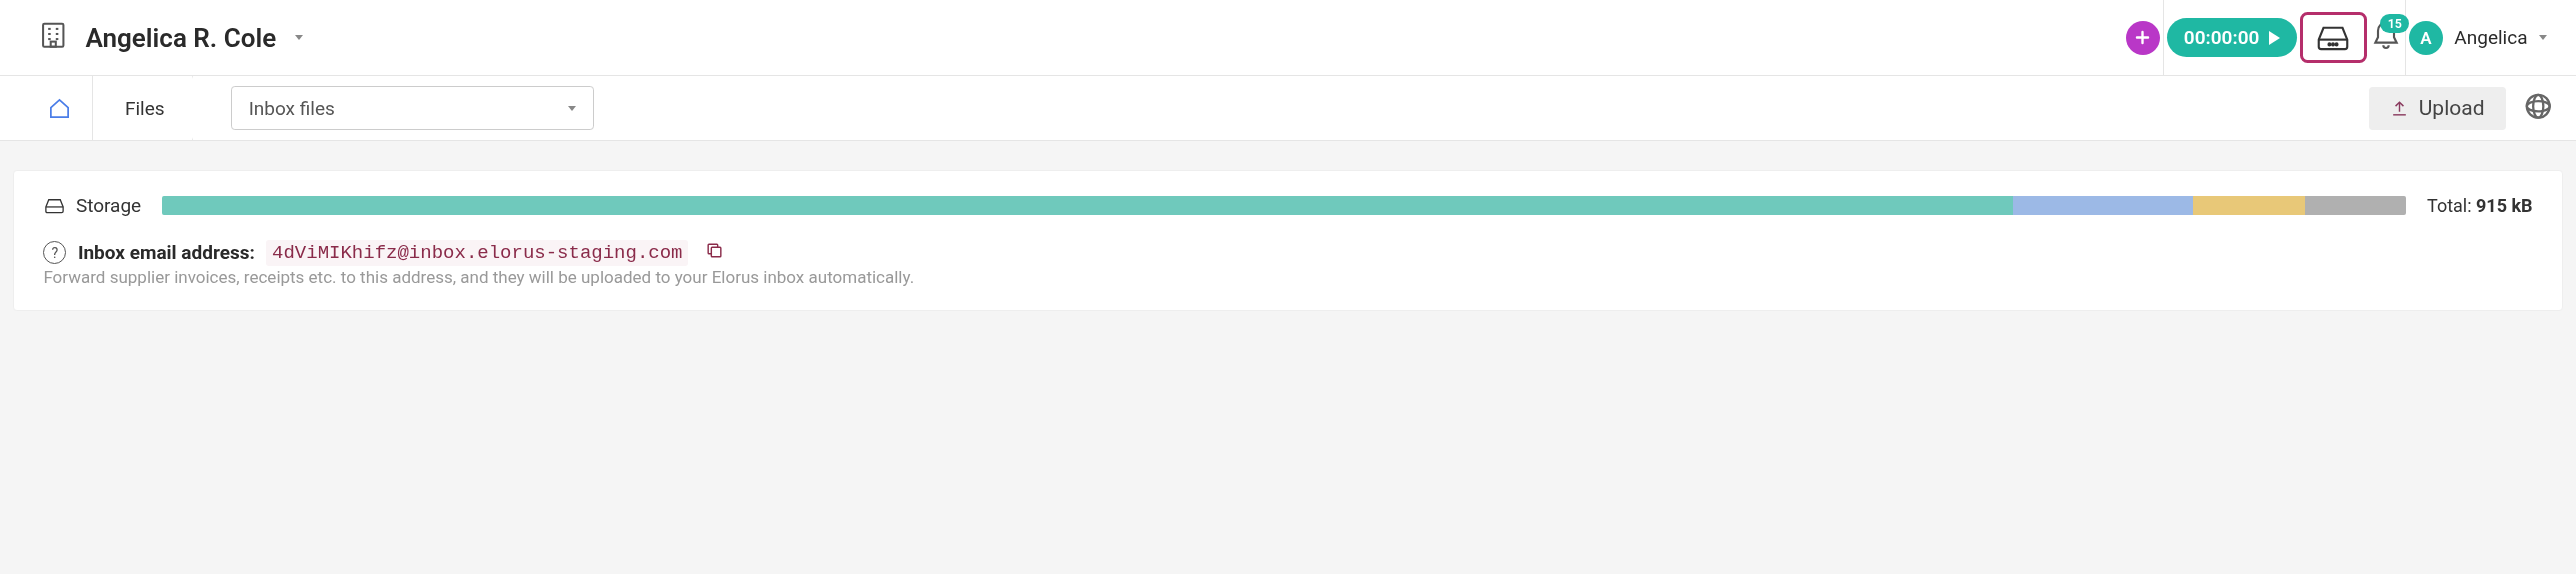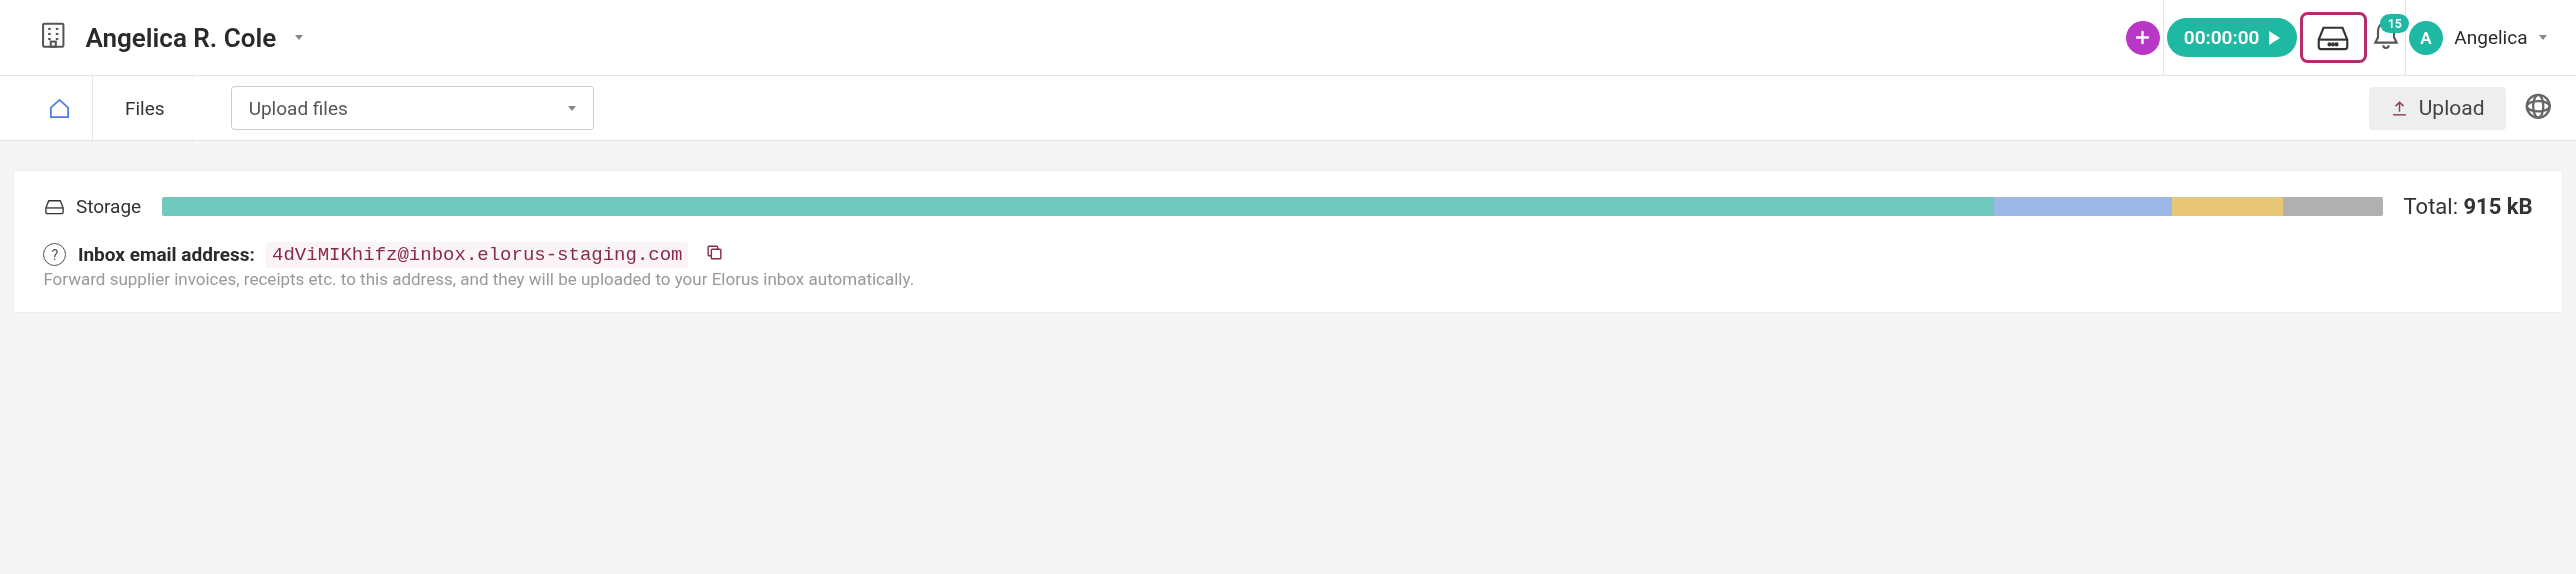--- a/index.html
+++ b/index.html
@@ -50,21 +50,21 @@
     .card { background: #fff; margin: 29px 13.4px 13.4px; border: 1px solid #eee; border-radius: 3.8px; padding: 23px 29px; }
     .storage-row { display: flex; align-items: center; gap: 21px; }
     .storage-label { display: flex; align-items: center; gap: 9.5px; font-size: 19px; color: #333; }
     .storage-label svg { width: 23px; height: 19px; stroke: #333; fill: none; }
     .storage-bar { flex: 1; height: 19px; display: flex; border-radius: 1.9px; overflow: hidden; }
     .seg { height: 100%; }
     .s1 { background: #6fc9bc; }
     .s2 { background: #9cb9e6; }
     .s3 { background: #e8c878; }
     .s4 { background: #b0b0b0; }
-    .storage-total { font-size: 22px; color: #333; white-space: nowrap; }
+    .storage-total { font-size: 18px; color: #333; white-space: nowrap; }
     .storage-total b { font-weight: 700; }
     
     .email-row { display: flex; align-items: center; gap: 11.5px; margin-top: 23px; font-size: 19px; }
     .help-icon { width: 23px; height: 23px; border: 1.9px solid #555; border-radius: 50%; display: flex; align-items: center; justify-content: center; font-size: 14.3px; color: #555; cursor: pointer; }
     .email-label { font-weight: 700; color: #2a2a2a; }
     .email-value { color: #8a2b4a; font-family: "Courier New", monospace; background: #faf4f6; padding: 1.9px 5.7px; border-radius: 2.9px; font-size: 19px; }
     .copy-icon { cursor: pointer; margin-left: 5.7px; }
     .copy-icon svg { width: 19px; height: 19px; stroke: #8a2b4a; fill: none; }
     
     .hint { margin-top: 1px; font-size: 17px; color: #999; }
@@ -132,21 +132,21 @@
     <div class="home-crumb">
       <svg viewBox="0 0 24 24" stroke-width="1.8">
           <path d="M3 11 L12 3 L21 11 V21 H3 Z"></path>
         </svg>
     </div>
     <div class="files-crumb">
       <span>Files</span>
     </div>
     <div class="select-wrap">
       <div class="select-box">
-        <span>Upload files</span>
+        <span>Inbox files</span>
         <span class="caret-down"></span>
       </div>
     </div>
   </div>
   <div class="subbar-right">
     <div class="upload-btn">
       <svg viewBox="0 0 24 24" stroke-width="1.8">
           <path d="M12 16V4M7 9l5-5 5 5"></path>
           <path d="M4 20h16"></path>
         </svg>

